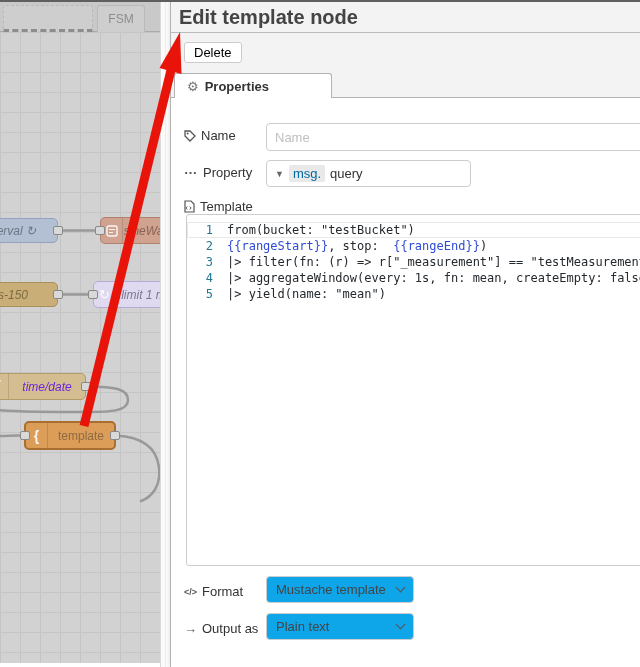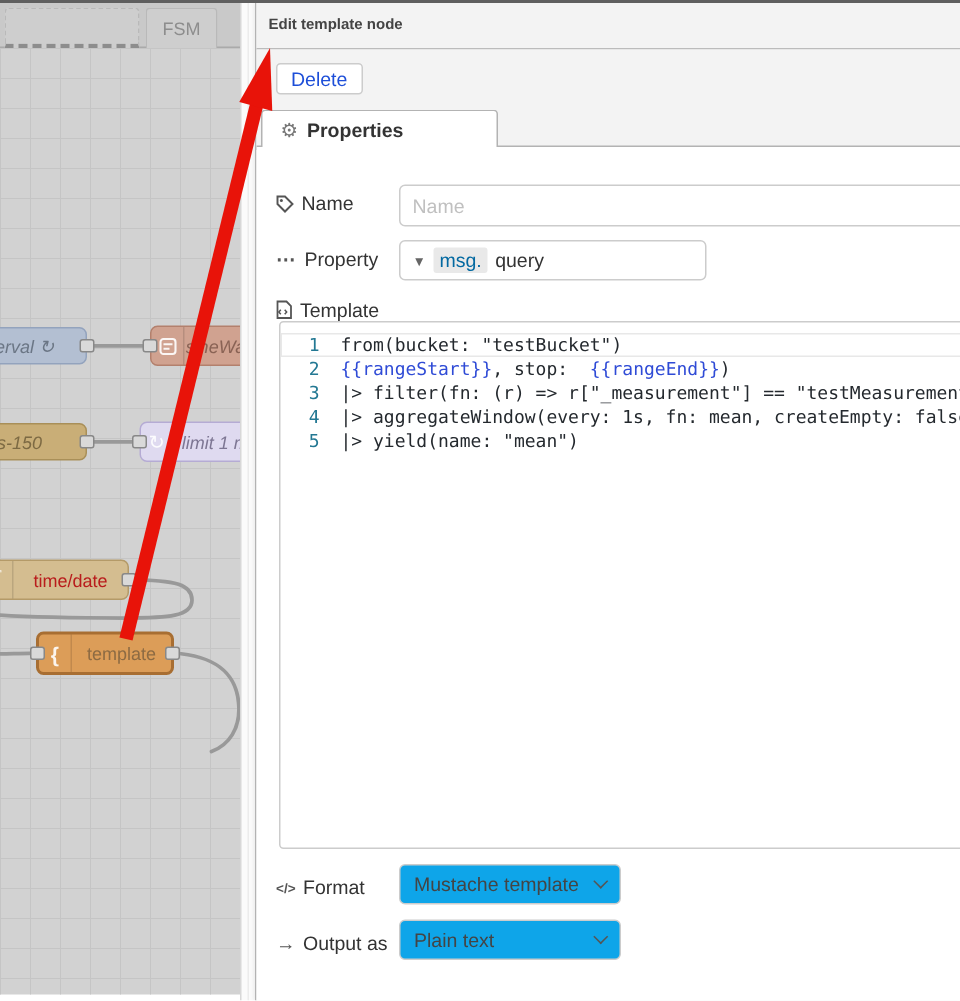--- a/index.html
+++ b/index.html
@@ -30,23 +30,23 @@
   .port.in { left:-6px; } .port.out { right:-6px; }
 
   .vscroll { position:absolute; left:160px; top:2px; width:10px; height:665px; background:#fbfbfb;
     border-left:1px solid #d8d8d8; z-index:5; }
   .vscroll .track { position:absolute; left:4px; top:0; width:1px; height:100%; background:#ececec; }
 
   
   .tray { position:absolute; left:170px; top:2px; width:470px; height:665px; background:#fff;
     border-left:1px solid #b3b3b3; z-index:10; box-shadow:-1px 0 3px rgba(0,0,0,0.08); }
   .tray-header { height:31px; background:#f3f3f3; border-bottom:1px solid #bbb;
-    line-height:30px; padding-left:8px; font-size:10px; font-weight:bold; color:#444; }
+    line-height:30px; padding-left:8px; font-size:20px; font-weight:bold; color:#444; }
   .tray-toolbar { height:39px; background:#f3f3f3; padding:9px 0 0 13px; }
-  .btn-delete { font-family:"Liberation Sans", sans-serif; font-size:13px; color:#1d4ed8; background:#fff;
+  .btn-delete { font-family:"Liberation Sans", sans-serif; font-size:13px; color:#000000; background:#fff;
     border:1px solid #ccc; border-radius:3px; padding:2px 9px; height:21px; cursor:pointer; }
   .tabrow { position:relative; height:26px; background:#f3f3f3; }
   .tabrow .hairline { position:absolute; left:0; bottom:0; width:100%; height:1px; background:#b3b3b3; }
   .ptab { position:absolute; left:3px; top:1px; height:25px; width:158px; background:#fff;
     border:1px solid #b3b3b3; border-bottom:none; border-radius:3px 3px 0 0; z-index:2;
     display:flex; align-items:center; padding-left:12px; font-size:13px; font-weight:bold; color:#333; }
   .ptab .gear { font-weight:normal; color:#777; margin-right:6px; font-size:13px; }
 
   .form { position:absolute; left:0; top:98px; width:470px; bottom:0; background:#fff; }
   .frow-label { position:absolute; left:13px; font-size:13px; color:#333; display:flex; align-items:center; }
@@ -117,21 +117,21 @@
             <div class="nlabel" style="color: rgb(125, 106, 67); font-style: italic;">s-150</div>
             <div class="port out"></div>
           </div>
           <div class="flow-node" style="left: 93px; top: 249px; width: 85px; height: 27px; background: rgb(223, 218, 240); border: 1.5px solid rgb(181, 171, 212);">
             <div class="nicon">↻</div>
             <div class="nlabel" style="color: rgb(125, 118, 147); font-style: italic;">limit 1 ms</div>
             <div class="port in"></div>
           </div>
           <div class="flow-node" style="left: -14px; top: 341px; width: 100px; height: 27px; background: rgb(212, 189, 144); border: 1.5px solid rgb(180, 154, 104);">
             <div class="nicon" style="font-style: italic; font-family: &quot;Liberation Serif&quot;, serif; font-size: 14px;">f</div>
-            <div class="nlabel" style="color: #b91c1c; ">time/date</div>
+            <div class="nlabel" style="color: #6d28d9; font-style: italic;">time/date</div>
             <div class="port out"></div>
           </div>
           <div class="flow-node" style="left: 24px; top: 389px; width: 92px; height: 29px; background: rgb(220, 157, 88); border: 2px solid rgb(168, 110, 50);">
             <div class="nicon" style="font-weight: bold; font-size: 14px;">{</div>
             <div class="nlabel" style="color: rgb(141, 107, 67);">template</div>
             <div class="port in"></div>
             <div class="port out"></div>
           </div>
         </div>
     </div>

